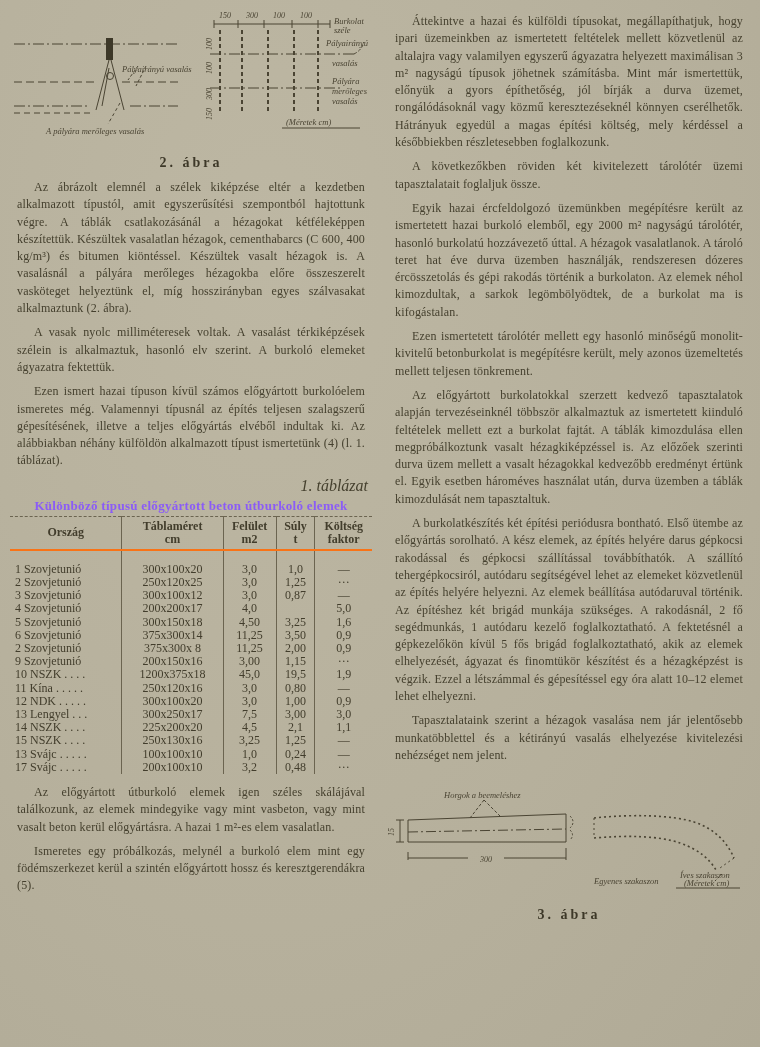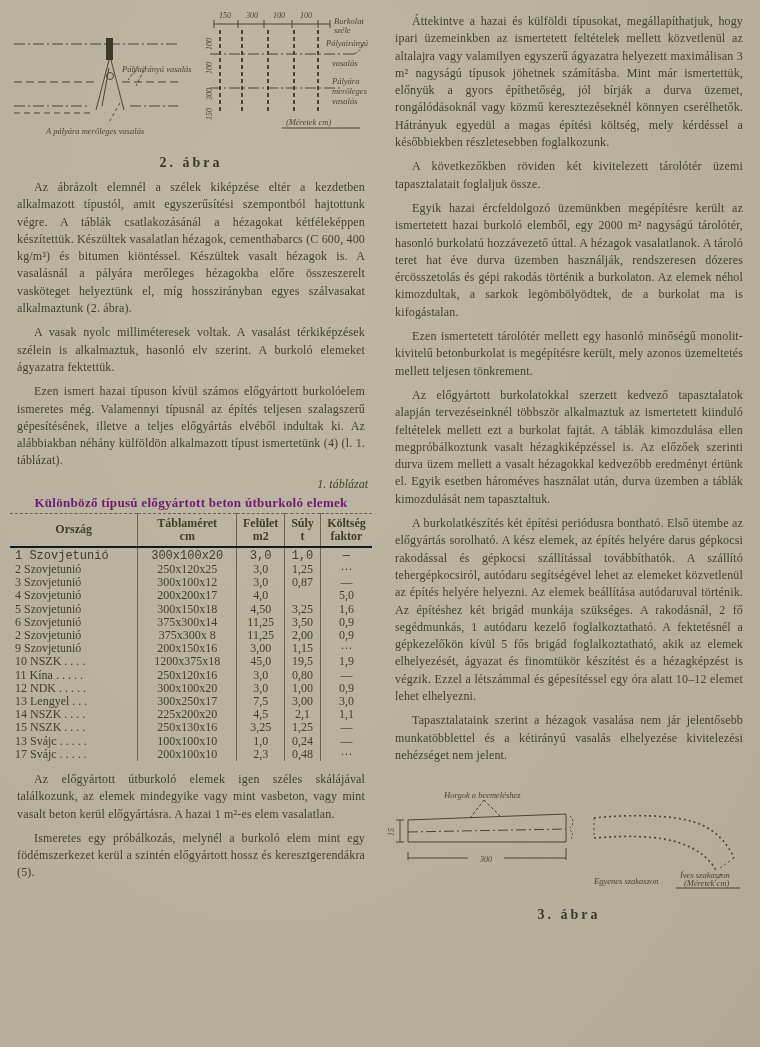--- a/index.html
+++ b/index.html
@@ -14,27 +14,27 @@
   .cols{display:flex;gap:16px;}
   .col{width:362px;flex:none;}
   .para{margin:7px;text-indent:17px;text-align:justify;font-size:12px;line-height:17.3px;letter-spacing:0.15px;}
   .figwrap{margin:2px 0 6px 0;}
   .figcaption{text-align:center;font-weight:bold;font-size:14px;letter-spacing:3px;margin:3px 0 8px 0;color:#3d3828;font-family:Liberation Serif, serif;}
   .fig3wrap{margin:24px 0 0 0;}
   svg text{font-family:"Liberation Serif","DejaVu Serif",serif;fill:#4a4433;}
   .flabel{font-style:italic;font-size:8.5px;}
   .fdim{font-style:italic;font-size:8px;}
   
-  .tbl-ref{text-align:right;font-style:italic;font-size:12px;margin:6px 4px 3px 0;}
-  .tbl-title{font-weight:bold;font-size:13px;text-align:center;letter-spacing:0.3px;margin:0 0 2px 0;color:#701a75;}
+  .tbl-ref{text-align:right;font-style:italic;font-size:16px;margin:6px 4px 3px 0;}
+  .tbl-title{font-weight:bold;font-size:13px;text-align:center;letter-spacing:0.3px;margin:0 0 2px 0;color:#8b5cf6;}
   table{width:100%;border-collapse:collapse;font-size:12px;color:#423d2c;margin-bottom:10px;}
-  thead th{font-weight:bold;border-top:1px dashed #6b6450;border-bottom:2px solid #0f172a;padding:3px 1px;line-height:13px;font-size:12px;}
+  thead th{font-weight:bold;border-top:1px dashed #6b6450;border-bottom:2px solid #f97316;padding:3px 1px;line-height:13px;font-size:12px;}
   th+th,td+td{border-left:1px solid #6b6450;}
   tbody td{padding:0 3px;line-height:13.2px;white-space:nowrap;}
-  tbody tr:first-child td{padding-top:2px;font-family:Liberation Mono, monospace;}
+  tbody tr:first-child td{padding-top:12px;}
   td.c0{text-align:left;padding-left:5px;}
   td.c1,td.c2,td.c3,td.c4{text-align:center;}
   .hdr2{display:block;font-weight:bold;}
 </style>
 </head>
 <body>
 
 <div class="page">
   <div class="cols">
 
@@ -224,21 +224,21 @@
             <tr>
               <td class="c0">13 Svájc . . . . .</td>
               <td class="c1">100x100x10</td>
               <td class="c2">1,0</td>
               <td class="c3">0,24</td>
               <td class="c4">—</td>
             </tr>
             <tr>
               <td class="c0">17 Svájc . . . . .</td>
               <td class="c1">200x100x10</td>
-              <td class="c2">2,3</td>
+              <td class="c2">3,2</td>
               <td class="c3">0,48</td>
               <td class="c4">···</td>
             </tr>
           </tbody>
       </table>
 
       <div>
           <p class="para">Az előgyártott útburkoló elemek igen széles skálájával találkozunk, az elemek mindegyike vagy mint vasbeton, vagy mint vasalt beton kerül előgyártásra. A hazai 1 m²-es elem vasalatlan.</p>
           <p class="para">Ismeretes egy próbálkozás, melynél a burkoló elem mint egy födémszerkezet kerül a szintén előgyártott hossz és keresztgerendákra (5).</p>
         </div>

